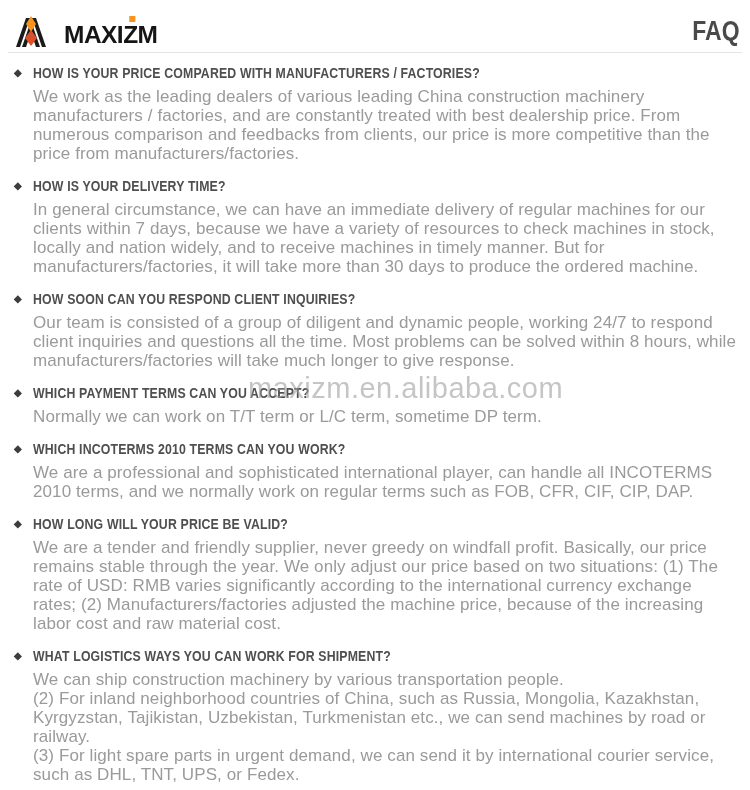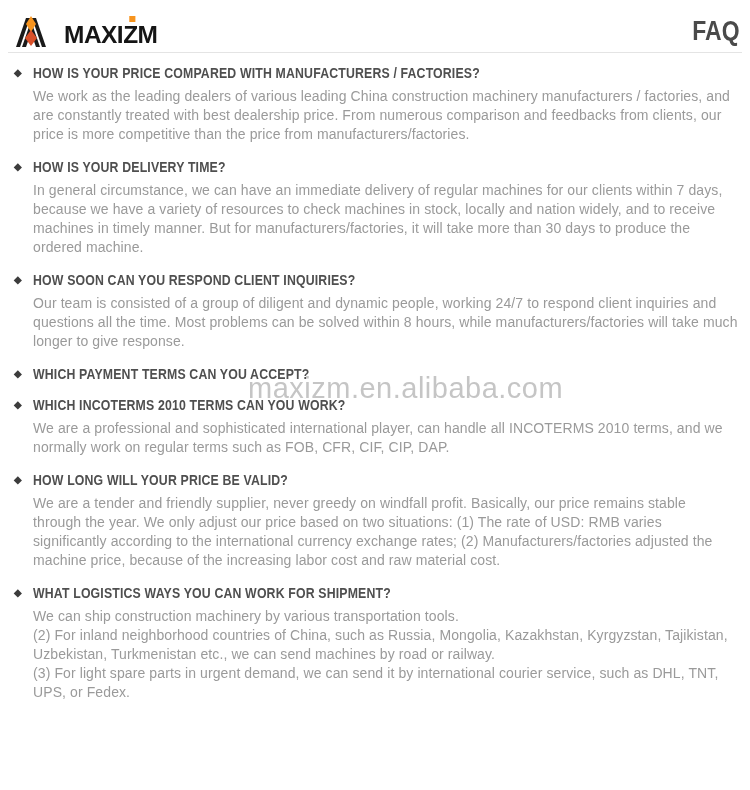--- a/index.html
+++ b/index.html
@@ -75,21 +75,21 @@
     color: #4f4f4f;
     line-height: 16px;
     letter-spacing: 0.2px;
     transform: scaleX(0.82);
     transform-origin: left center;
     white-space: nowrap;
     font-stretch: condensed;
   }
   .answers { margin-left: 19px; width: 705px; }
   .answers p {
-    font-size: 14px;
+    font-size: 17px;
     line-height: 19px;
     color: #9a9a9a;
     letter-spacing: 0.1px;
   }
 
   
   .watermark {
     position: absolute;
     left: 248px;
     top: 372px;
@@ -154,20 +154,21 @@
           <p>Our team is consisted of a group of diligent and dynamic people, working 24/7 to respond client inquiries and questions all the time. Most problems can be solved within 8 hours, while manufacturers/factories will take much longer to give response.</p>
         </div>
     </section>
 
     <section class="faq-item">
       <h2 class="q-row">
         <span class="diamond">◆</span>
         <span class="q-text">WHICH PAYMENT TERMS CAN YOU ACCEPT?</span>
       </h2>
       <div class="answers">
+          <p>Normally we can work on T/T term or L/C term, sometime DP term.</p>
         </div>
     </section>
 
     <section class="faq-item">
       <h2 class="q-row">
         <span class="diamond">◆</span>
         <span class="q-text">WHICH INCOTERMS 2010 TERMS CAN YOU WORK?</span>
       </h2>
       <div class="answers">
           <p>We are a professional and sophisticated international player, can handle all INCOTERMS 2010 terms, and we normally work on regular terms such as FOB, CFR, CIF, CIP, DAP.</p>
@@ -183,21 +184,21 @@
           <p>We are a tender and friendly supplier, never greedy on windfall profit. Basically, our price remains stable through the year. We only adjust our price based on two situations: (1) The rate of USD: RMB varies significantly according to the international currency exchange rates; (2) Manufacturers/factories adjusted the machine price, because of the increasing labor cost and raw material cost.</p>
         </div>
     </section>
 
     <section class="faq-item">
       <h2 class="q-row">
         <span class="diamond">◆</span>
         <span class="q-text">WHAT LOGISTICS WAYS YOU CAN WORK FOR SHIPMENT?</span>
       </h2>
       <div class="answers">
-          <p>We can ship construction machinery by various transportation tools.</p>
+          <p>We can ship construction machinery by various transportation people.</p>
           <p>(2) For inland neighborhood countries of China, such as Russia, Mongolia, Kazakhstan, Kyrgyzstan, Tajikistan, Uzbekistan, Turkmenistan etc., we can send machines by road or railway.</p>
           <p>(3) For light spare parts in urgent demand, we can send it by international courier service, such as DHL, TNT, UPS, or Fedex.</p>
         </div>
     </section>
   </main>
 
   <div class="watermark">maxizm.en.alibaba.com</div>
 
 </div>
 

